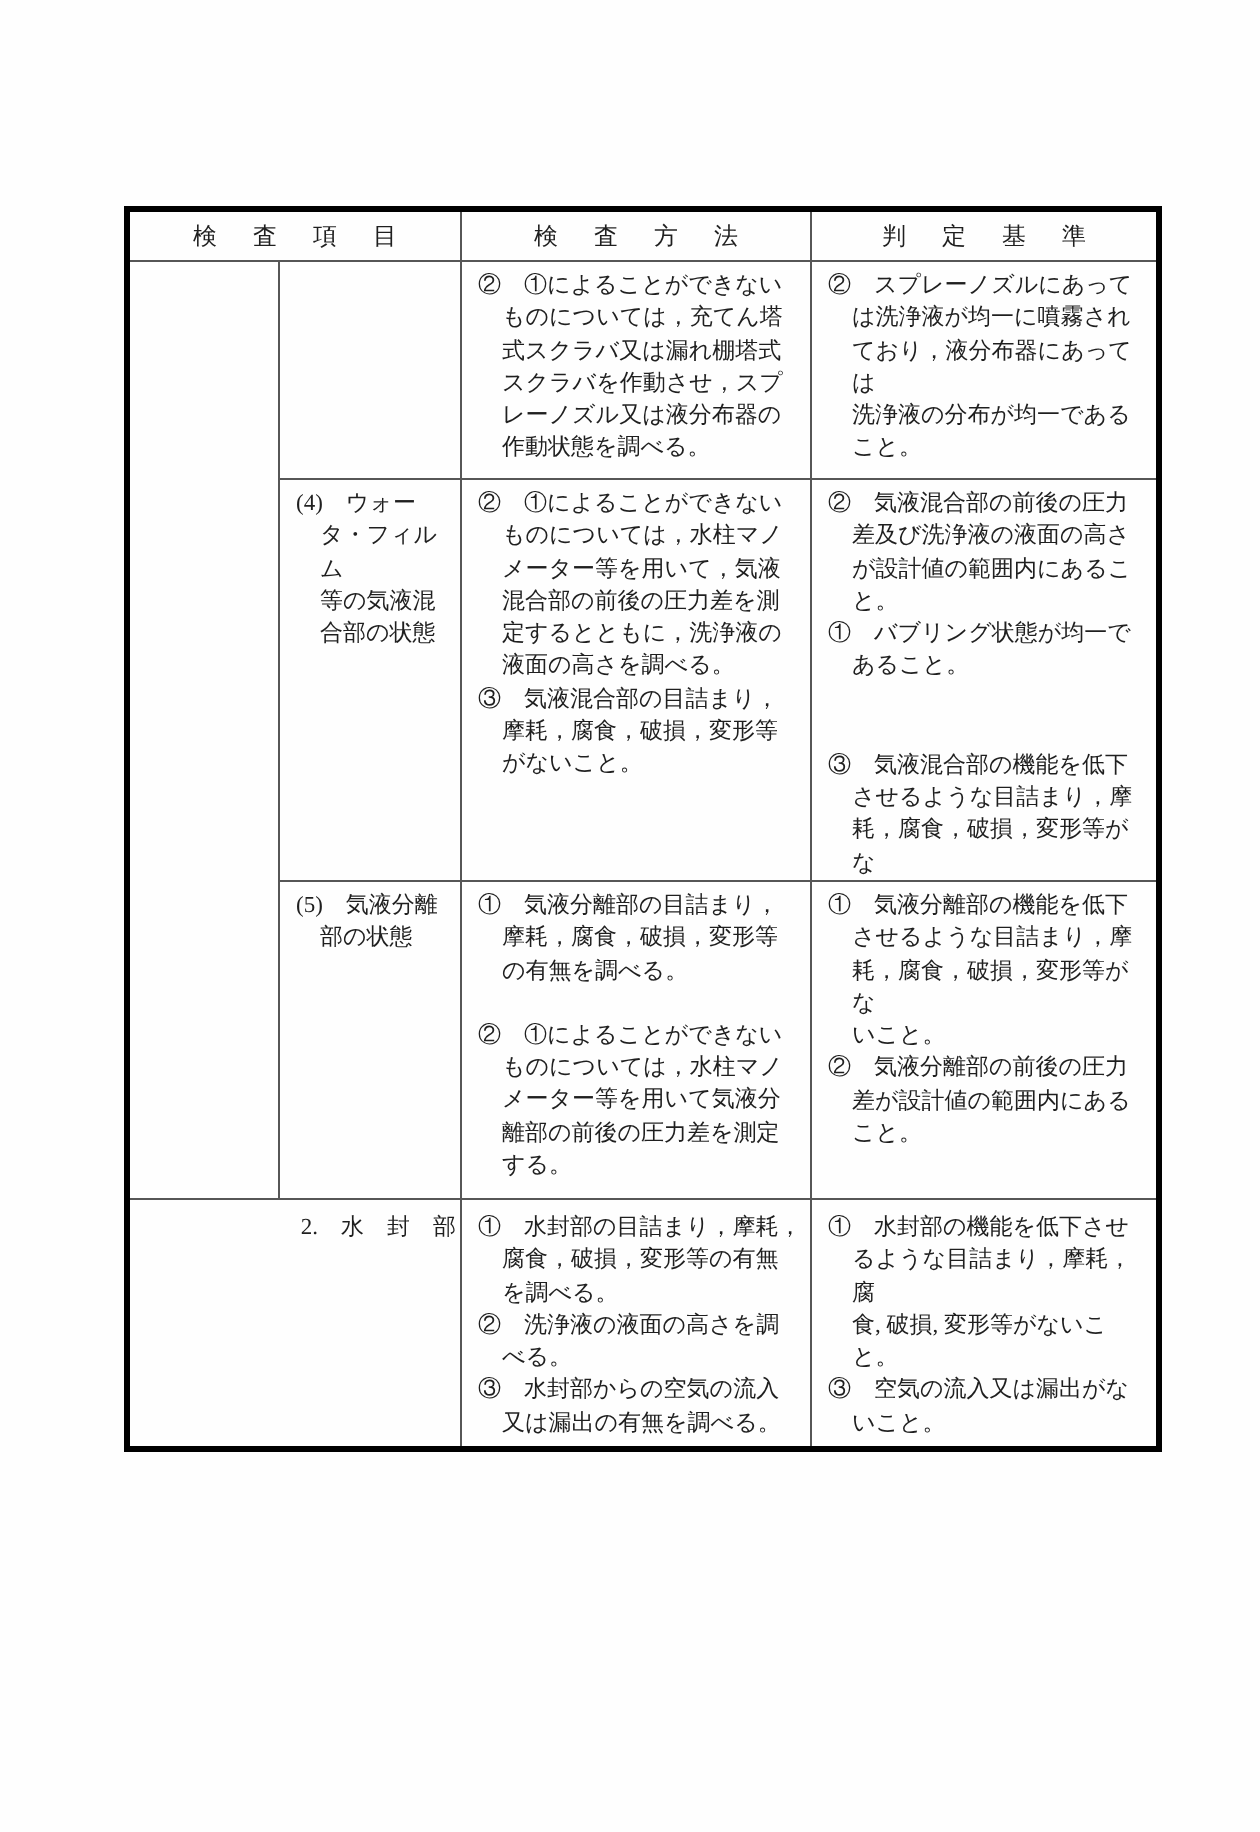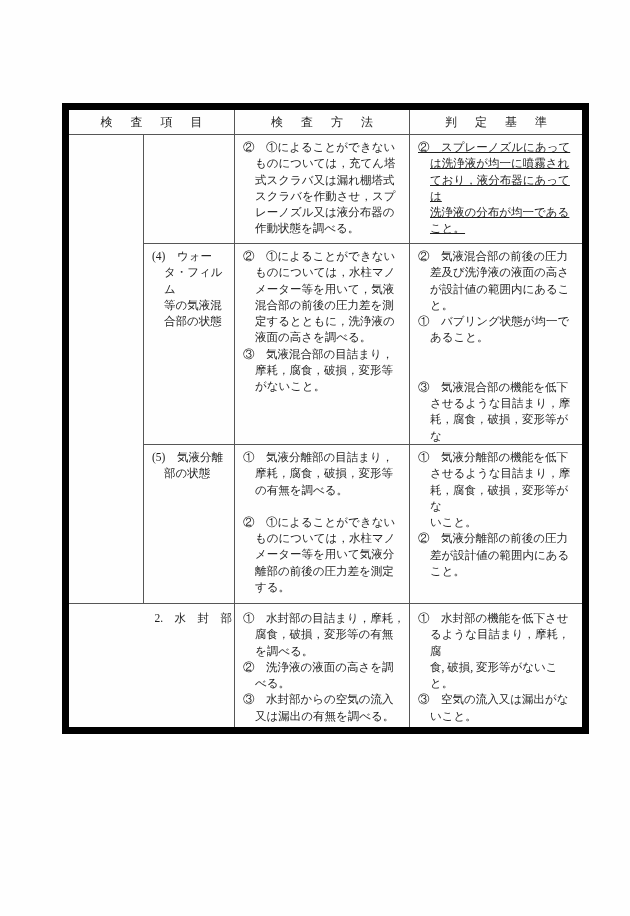--- a/index.html
+++ b/index.html
@@ -7,21 +7,21 @@
     width:630px;height:916px;background:#fefefe;position:relative;
     font-family:"Liberation Serif","DejaVu Serif",serif;
     color:#1f1f1f;
     -webkit-font-smoothing:antialiased;
   }
   .tbl{
     position:absolute;left:62px;top:103px;
     display:grid;
     grid-template-columns:75px 91px 175px 172px;
     grid-template-rows:25px 109px 201px 159px 123px;
-    border:7px solid #000000;
+    border:3px solid #000000;
     background:#fefefe;
   }
   .cell{
     box-sizing:border-box;
     border-right:1px solid #565656;
     border-bottom:1px solid #565656;
     overflow:hidden;
     font-size:11.5px;
     line-height:16.3px;
     padding:4px 2px 0 8px;
@@ -32,21 +32,21 @@
     display:flex;align-items:center;justify-content:center;
     padding:0;font-size:12px;
   }
   .hcell span{letter-spacing:18px;margin-right:-18px;white-space:nowrap;}
   .h1{grid-column:1/3;grid-row:1;}
   .h2{grid-column:3;grid-row:1;}
   .h3{grid-column:4;grid-row:1;}
   .main-blank{grid-column:1;grid-row:2/5;}
   .sub-r1{grid-column:2;grid-row:2;}
   .m-r1{grid-column:3;grid-row:2;}
-  .c-r1{grid-column:4;grid-row:2;text-decoration:underline;}
+  .c-r1{grid-column:4;grid-row:2;}
   .sub-r2{grid-column:2;grid-row:3;}
   .m-r2{grid-column:3;grid-row:3;}
   .c-r2{grid-column:4;grid-row:3;}
   .sub-r3{grid-column:2;grid-row:4;}
   .m-r3{grid-column:3;grid-row:4;}
   .c-r3{grid-column:4;grid-row:4;}
   .item-w{grid-column:1/3;grid-row:5;padding-top:6px;text-align:right;}
   .m-r4{grid-column:3;grid-row:5;padding-top:6px;}
   .c-r4{grid-column:4;grid-row:5;padding-top:6px;}
   .p{

